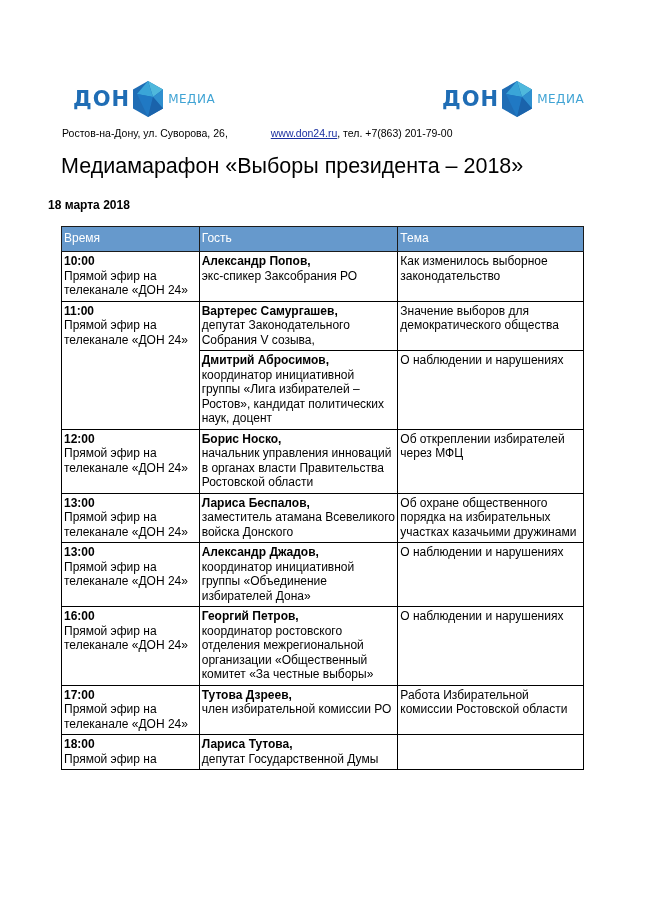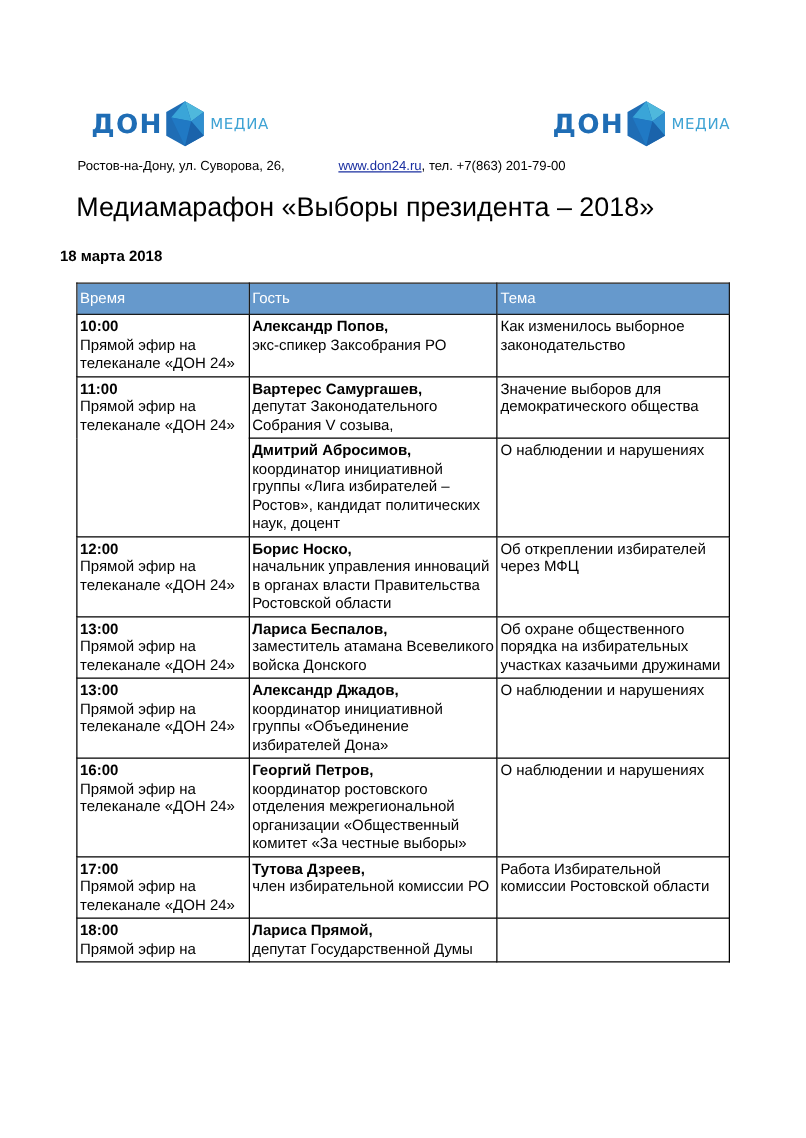--- a/index.html
+++ b/index.html
@@ -156,19 +156,19 @@
           <div>член избирательной комиссии РО</div>
         </td>
         <td>Работа Избирательной комиссии Ростовской области</td>
       </tr>
       <tr>
         <td rowspan="1">
           <div class="b">18:00</div>
           <div>Прямой эфир на</div>
         </td>
         <td>
-          <div class="b">Лариса Прямой,</div>
+          <div class="b">Лариса Тутова,</div>
           <div>депутат Государственной Думы</div>
         </td>
         <td></td>
       </tr>
     </tbody>
 </table>
 
 </body></html>

